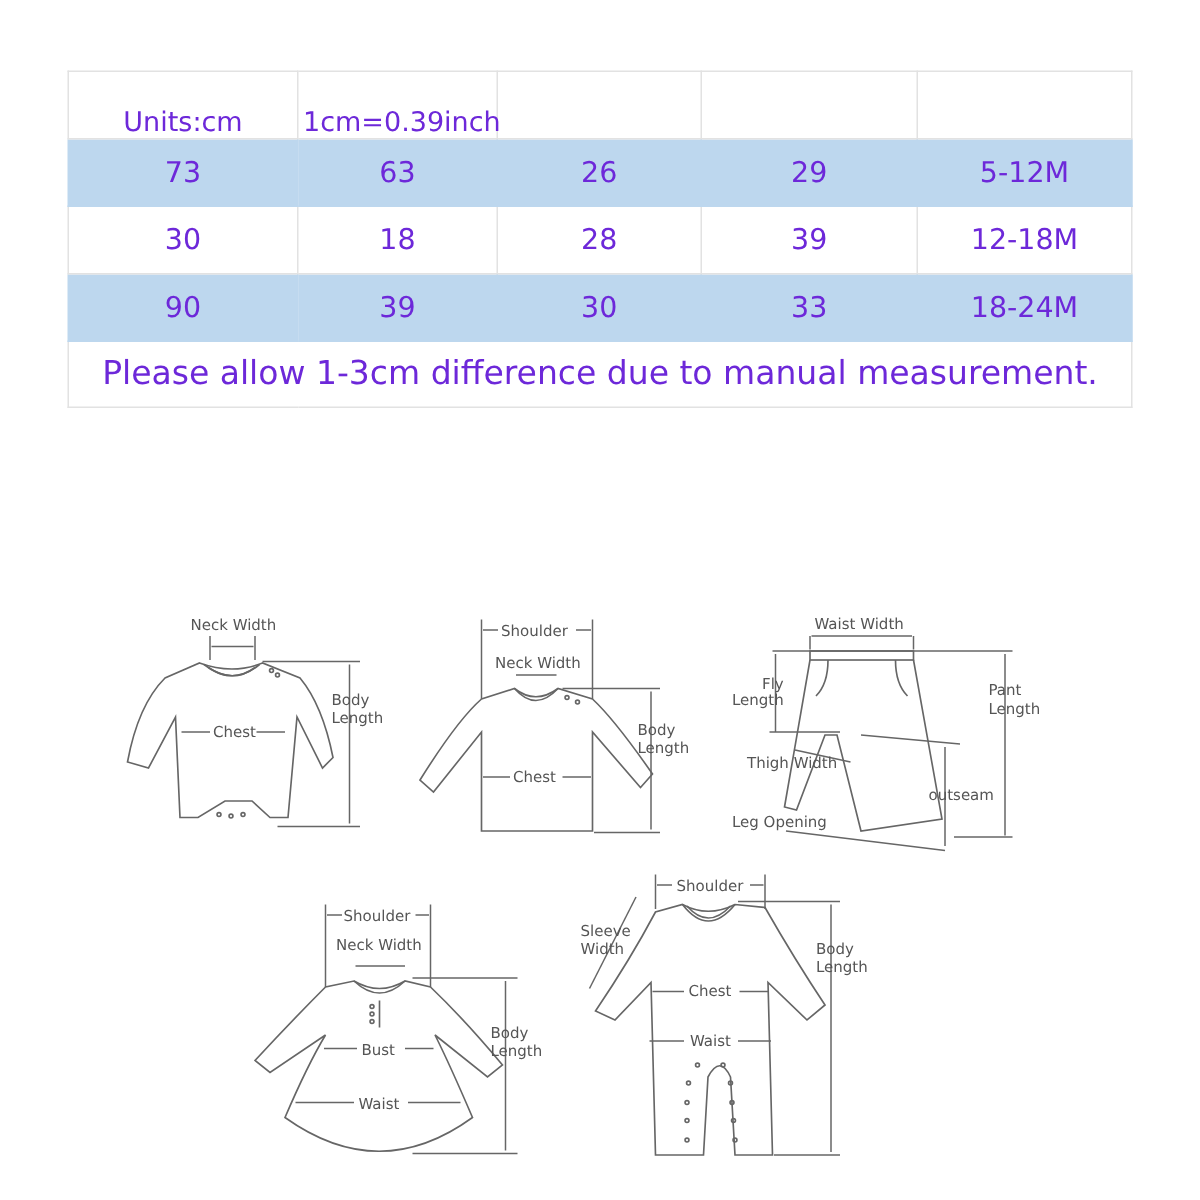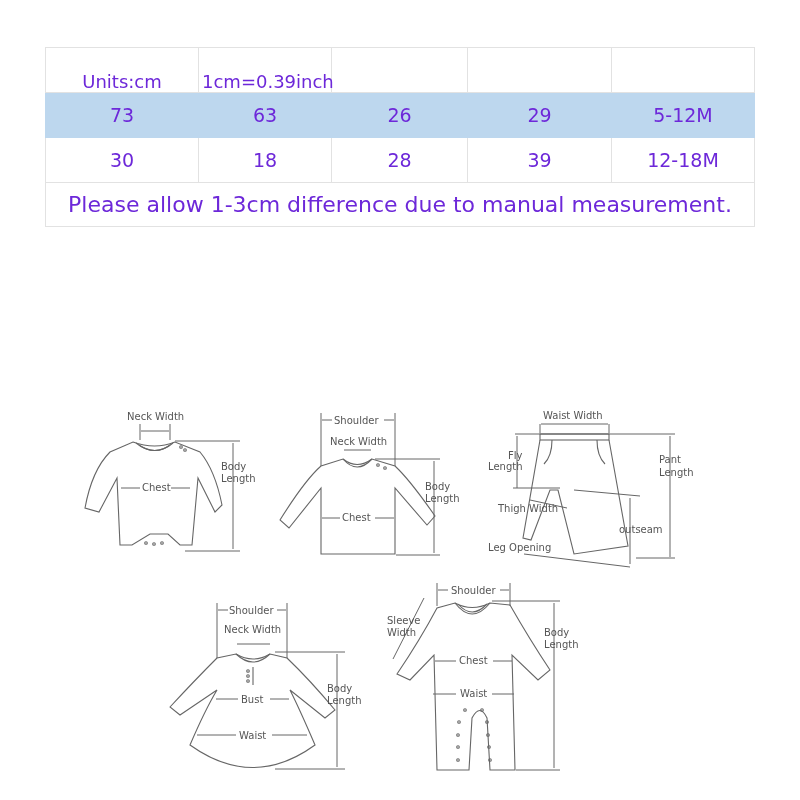--- a/index.html
+++ b/index.html
@@ -43,20 +43,27 @@
     <td>26</td>
     <td>29</td>
     <td>5-12M</td>
   </tr>
   <tr class="row">
     <td>30</td>
     <td>18</td>
     <td>28</td>
     <td>39</td>
     <td>12-18M</td>
+  </tr>
+  <tr class="row blue">
+    <td>90</td>
+    <td>39</td>
+    <td>30</td>
+    <td>33</td>
+    <td>18-24M</td>
   </tr>
   <tr class="note">
     <td colspan="5">Please allow 1-3cm difference due to manual measurement.</td>
   </tr>
 </tbody>
   </table>
 
 <div class="diagram" style="left:0;top:0;">
   <svg width="800" height="800" style="position:absolute;left:0;top:0;">
     <g>

